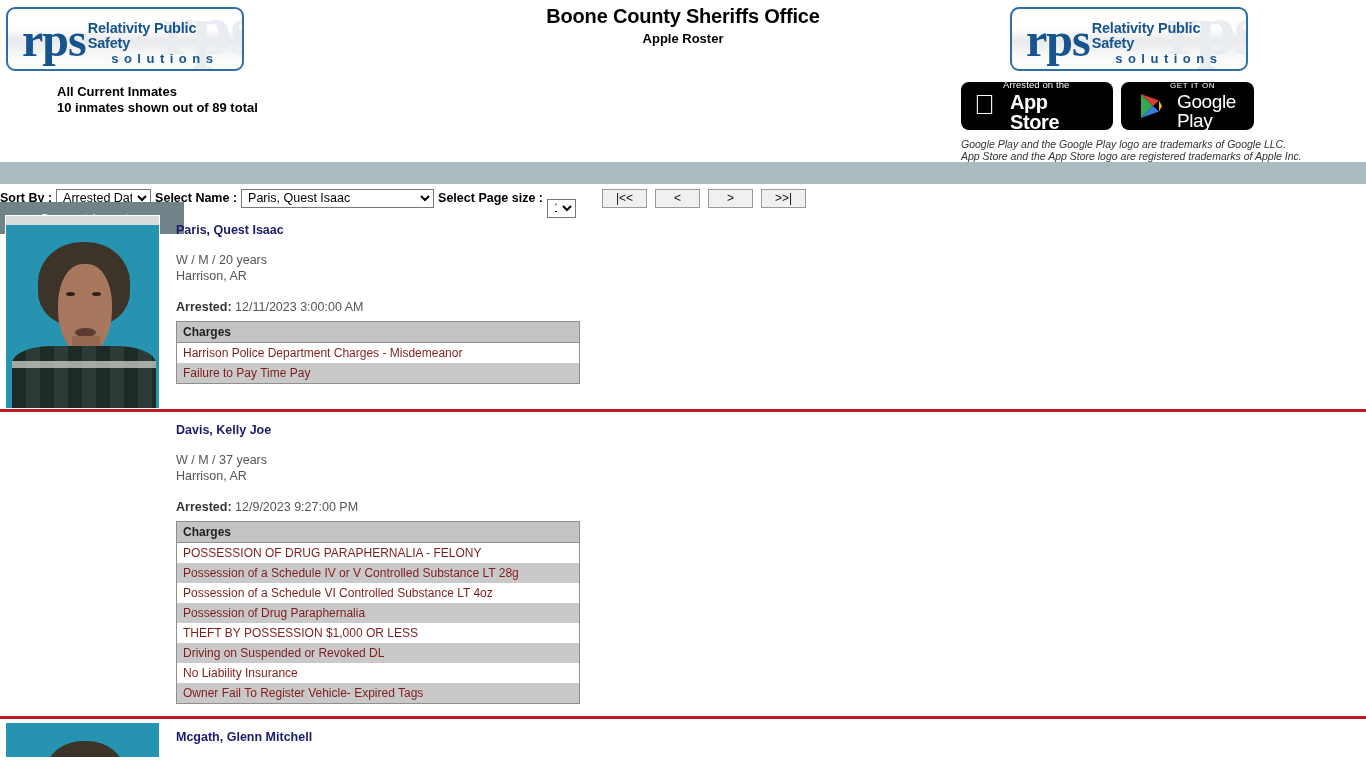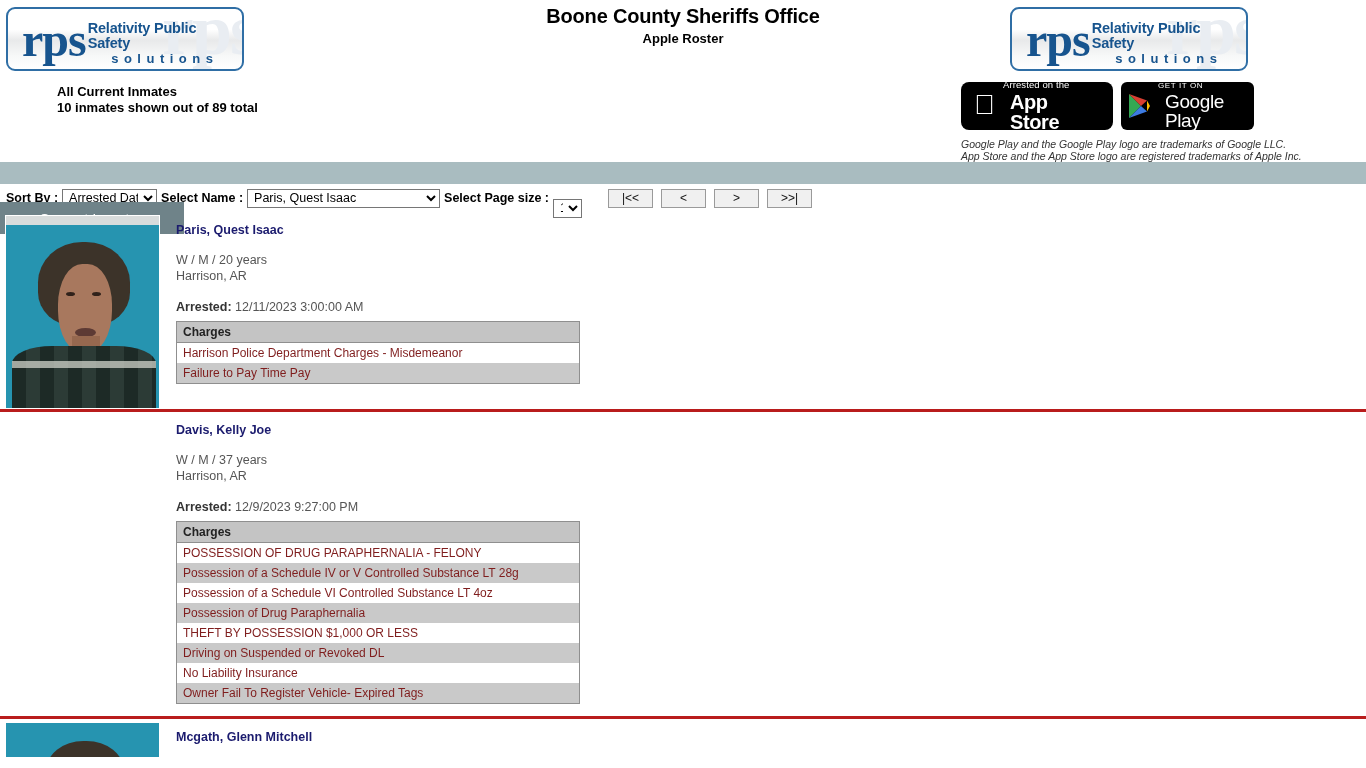--- a/index.html
+++ b/index.html
@@ -116,21 +116,21 @@
   .badge {
     background: #000000;
     border-radius: 8px;
     height: 48px;
     display: flex;
     align-items: center;
     padding: 0 13px;
     color: #ffffff;
   }
   .badge-apple { width: 152px; }
-  .badge-google { width: 133px; padding-left: 6px; border-radius: 6px; }
+  .badge-google { width: 133px; padding-left: 18px; }
   .badge-txt { line-height: 1; }
   .badge-small {
     font-size: 9.5px;
     letter-spacing: 0.1px;
     display: block;
     margin-bottom: 2px;
   }
   .badge-small.caps { font-size: 8px; letter-spacing: 0.6px; }
   .badge-big {
     font-size: 20px;
@@ -185,21 +185,20 @@
   .tab.t1 { width: 184px; }
   .tab.t2 { width: 151px; }
   .tab.t3 { width: 160px; }
 
   
   .controls {
     height: 28px;
     width: 1366px;
     display: flex;
     align-items: center;
-    padding-left: 6px;
     font-size: 12.5px;
     font-weight: bold;
     color: #000000;
     background: #ffffff;
   }
   .controls label { white-space: nowrap; }
   .controls select {
     font-family: "Liberation Sans", sans-serif;
     font-size: 12.5px;
     font-weight: normal;

